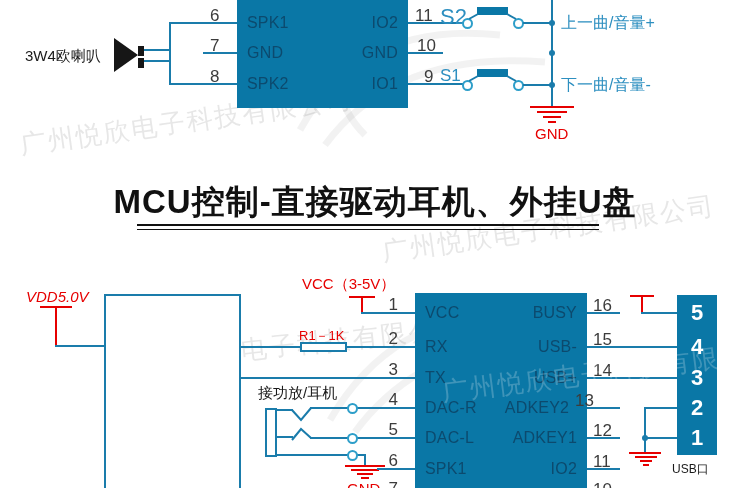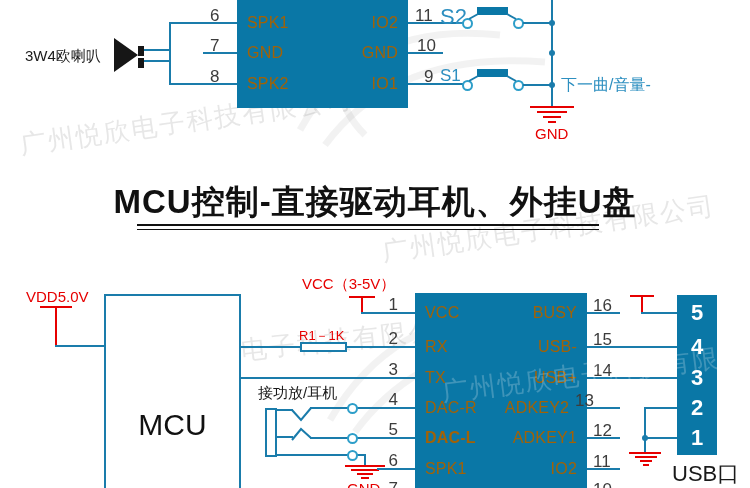--- a/index.html
+++ b/index.html
@@ -5,21 +5,21 @@
   html,body{margin:0;padding:0;background:#fff;}
   #stage{position:relative;width:750px;height:488px;background:#ffffff;overflow:hidden;
          font-family:"Liberation Sans",sans-serif;}
   .abs{position:absolute;}
   .wire{position:absolute;background:#1a7cab;height:2px;}
   .wire-v{position:absolute;background:#1a7cab;width:2px;}
   .redline{position:absolute;background:#e60000;height:2px;}
   .redline-v{position:absolute;background:#e60000;width:2px;}
   .pin-num{position:absolute;color:#3c3c3c;font-size:17px;line-height:1;}
   .chip{position:absolute;background:#0a77a6;}
-  .chip-lab{position:absolute;color:#a16207;font-size:16px;line-height:1;letter-spacing:0.2px;}
+  .chip-lab{position:absolute;color:#0c4a6e;font-size:16px;line-height:1;letter-spacing:0.2px;}
   .blue-lab{position:absolute;color:#2d8fc0;font-size:16px;line-height:1;}
   .red-lab{position:absolute;color:#e60000;font-size:15px;line-height:1;}
   .blk-lab{position:absolute;color:#1a1a1a;font-size:15px;line-height:1;}
   .circle{position:absolute;width:7px;height:7px;border:2px solid #2d9ec9;border-radius:50%;background:#fff;}
   .dot{position:absolute;width:6px;height:6px;border-radius:50%;background:#1a7cab;}
   .btn-cap{position:absolute;background:#0a77a6;width:31px;height:8px;}
   .resistor{position:absolute;border:2px solid #1a7cab;background:#fff;}
   .usb-num{position:absolute;left:677px;width:40px;text-align:center;color:#fff;
            font-size:22px;font-weight:bold;line-height:1;}
   .wm{position:absolute;color:rgba(135,135,135,0.20);font-size:26px;letter-spacing:2px;
@@ -90,39 +90,39 @@
   <div class="circle" style="left:462px;top:80px;"></div>
   <div class="circle" style="left:513px;top:80px;"></div>
   <div class="wire" style="left:523px;top:22px;width:29px;"></div>
   <div class="wire" style="left:523px;top:84px;width:29px;"></div>
 
   <div class="wire-v" style="left:551px;top:0;height:106px;"></div>
   <div class="dot" style="left:549px;top:20px;"></div>
   <div class="dot" style="left:549px;top:50px;"></div>
   <div class="dot" style="left:549px;top:82px;"></div>
 
+  <div class="blue-lab" style="left:561px;top:15px;">上一曲/音量+</div>
   <div class="blue-lab" style="left:561px;top:77px;">下一曲/音量-</div>
 
   <div class="redline" style="left:530px;top:106px;width:44px;"></div>
   <div class="redline" style="left:537px;top:111px;width:30px;"></div>
   <div class="redline" style="left:543px;top:116px;width:18px;"></div>
   <div class="redline" style="left:548px;top:121px;width:8px;"></div>
   <div class="red-lab" style="left:535px;top:126px;">GND</div>
 
   <div class="title" style="top:185px;">MCU控制-直接驱动耳机、外挂U盘</div>
   <div class="abs" style="left:137px;top:224px;width:462px;height:2px;background:#111;"></div>
   <div class="abs" style="left:137px;top:229px;width:462px;height:1px;background:#111;"></div>
 
-  <div class="red-lab" style="left:26px;top:289px;">VDD5.0V</div>
+  <div class="red-lab" style="left:26px;top:289px;font-style:italic;">VDD5.0V</div>
   <div class="redline" style="left:40px;top:306px;width:32px;"></div>
   <div class="redline-v" style="left:55px;top:306px;height:41px;"></div>
   <div class="wire" style="left:55px;top:345px;width:49px;"></div>
 
   <div class="abs" style="left:104px;top:294px;width:133px;height:200px;border:2px solid #1a7cab;background:#fff;"></div>
-  <div class="abs" style="left:104px;top:408px;width:137px;text-align:center;font-size:30px;color:#111;">MCU</div>
 
   <div class="wire" style="left:241px;top:346px;width:174px;"></div>
   <div class="wire" style="left:241px;top:377px;width:174px;"></div>
   <div class="resistor" style="left:300px;top:342px;width:43px;height:6px;"></div>
   <div class="red-lab" style="left:299px;top:329px;font-size:13px;">R1－1K</div>
 
   <div class="red-lab" style="left:302px;top:276px;">VCC（3-5V）</div>
   <div class="redline" style="left:349px;top:296px;width:26px;"></div>
   <div class="redline-v" style="left:361px;top:296px;height:17px;"></div>
   <div class="wire" style="left:361px;top:312px;width:54px;"></div>
@@ -160,21 +160,21 @@
   <div class="pin-num" style="left:378px;top:391px;width:20px;text-align:right;">4</div>
   <div class="pin-num" style="left:378px;top:421px;width:20px;text-align:right;">5</div>
   <div class="pin-num" style="left:378px;top:452px;width:20px;text-align:right;">6</div>
   <div class="pin-num" style="left:378px;top:480px;width:20px;text-align:right;">7</div>
 
   <div class="chip" style="left:415px;top:293px;width:172px;height:200px;"></div>
   <div class="chip-lab" style="left:425px;top:305px;">VCC</div>
   <div class="chip-lab" style="left:425px;top:339px;">RX</div>
   <div class="chip-lab" style="left:425px;top:370px;">TX</div>
   <div class="chip-lab" style="left:425px;top:400px;">DAC-R</div>
-  <div class="chip-lab" style="left:425px;top:430px;font-weight:bold;">DAC-L</div>
+  <div class="chip-lab" style="left:425px;top:430px;">DAC-L</div>
   <div class="chip-lab" style="left:425px;top:461px;">SPK1</div>
   <div class="chip-lab" style="left:497px;top:305px;width:80px;text-align:right;">BUSY</div>
   <div class="chip-lab" style="left:497px;top:339px;width:80px;text-align:right;">USB-</div>
   <div class="chip-lab" style="left:497px;top:370px;width:80px;text-align:right;">USB+</div>
   <div class="chip-lab" style="left:497px;top:400px;width:80px;text-align:center;">ADKEY2</div>
   <div class="chip-lab" style="left:497px;top:430px;width:80px;text-align:right;">ADKEY1</div>
   <div class="chip-lab" style="left:497px;top:461px;width:80px;text-align:right;">IO2</div>
 
   <div class="pin-num" style="left:593px;top:297px;">16</div>
   <div class="pin-num" style="left:593px;top:331px;">15</div>
@@ -202,16 +202,16 @@
   <div class="redline" style="left:635px;top:456px;width:22px;"></div>
   <div class="redline" style="left:640px;top:460px;width:12px;"></div>
   <div class="redline" style="left:643px;top:464px;width:6px;"></div>
 
   <div class="chip" style="left:677px;top:295px;width:40px;height:160px;"></div>
   <div class="usb-num" style="top:302px;">5</div>
   <div class="usb-num" style="top:336px;">4</div>
   <div class="usb-num" style="top:367px;">3</div>
   <div class="usb-num" style="top:397px;">2</div>
   <div class="usb-num" style="top:427px;">1</div>
-  <div class="blk-lab" style="left:672px;top:463px;font-size:22px;">USB口</div>
+  <div class="blk-lab" style="left:672px;top:463px;font-size:12px;">USB口</div>
 
   <div class="wm" style="left:440px;top:375px;transform:rotate(-7deg);transform-origin:left top;color:rgba(255,255,255,0.22);text-shadow:none;">广州悦欣电子科技有限公司</div>
 </div>
 
 </body></html>

